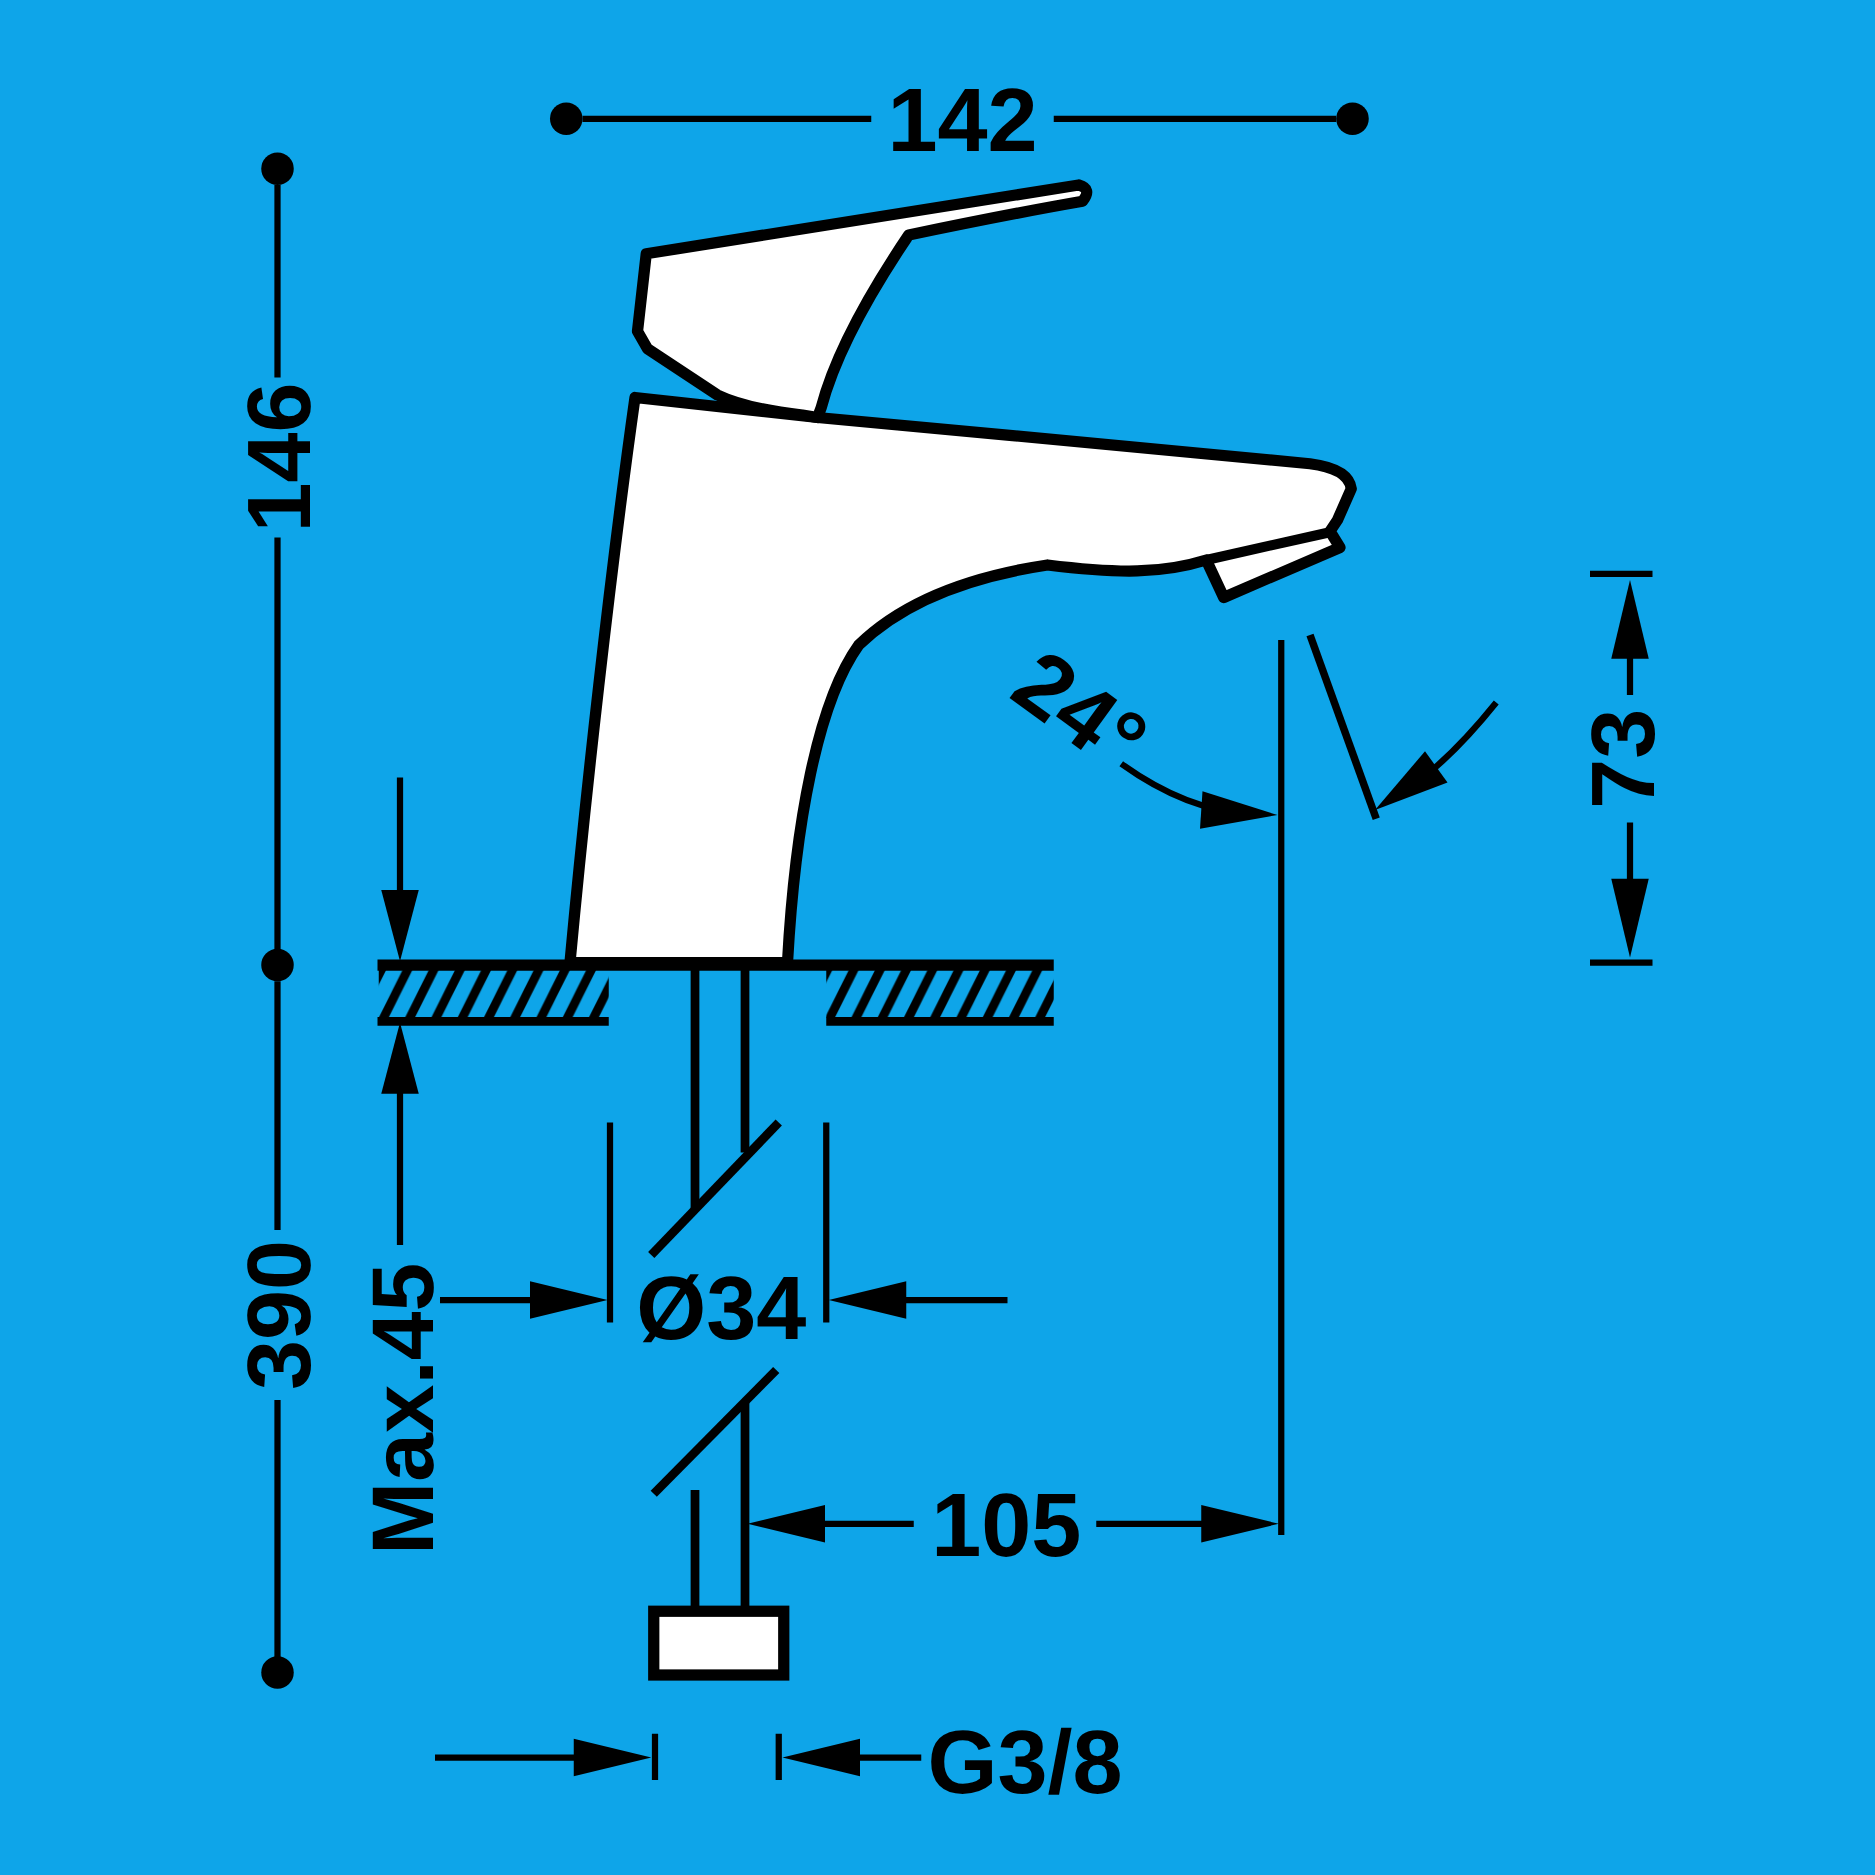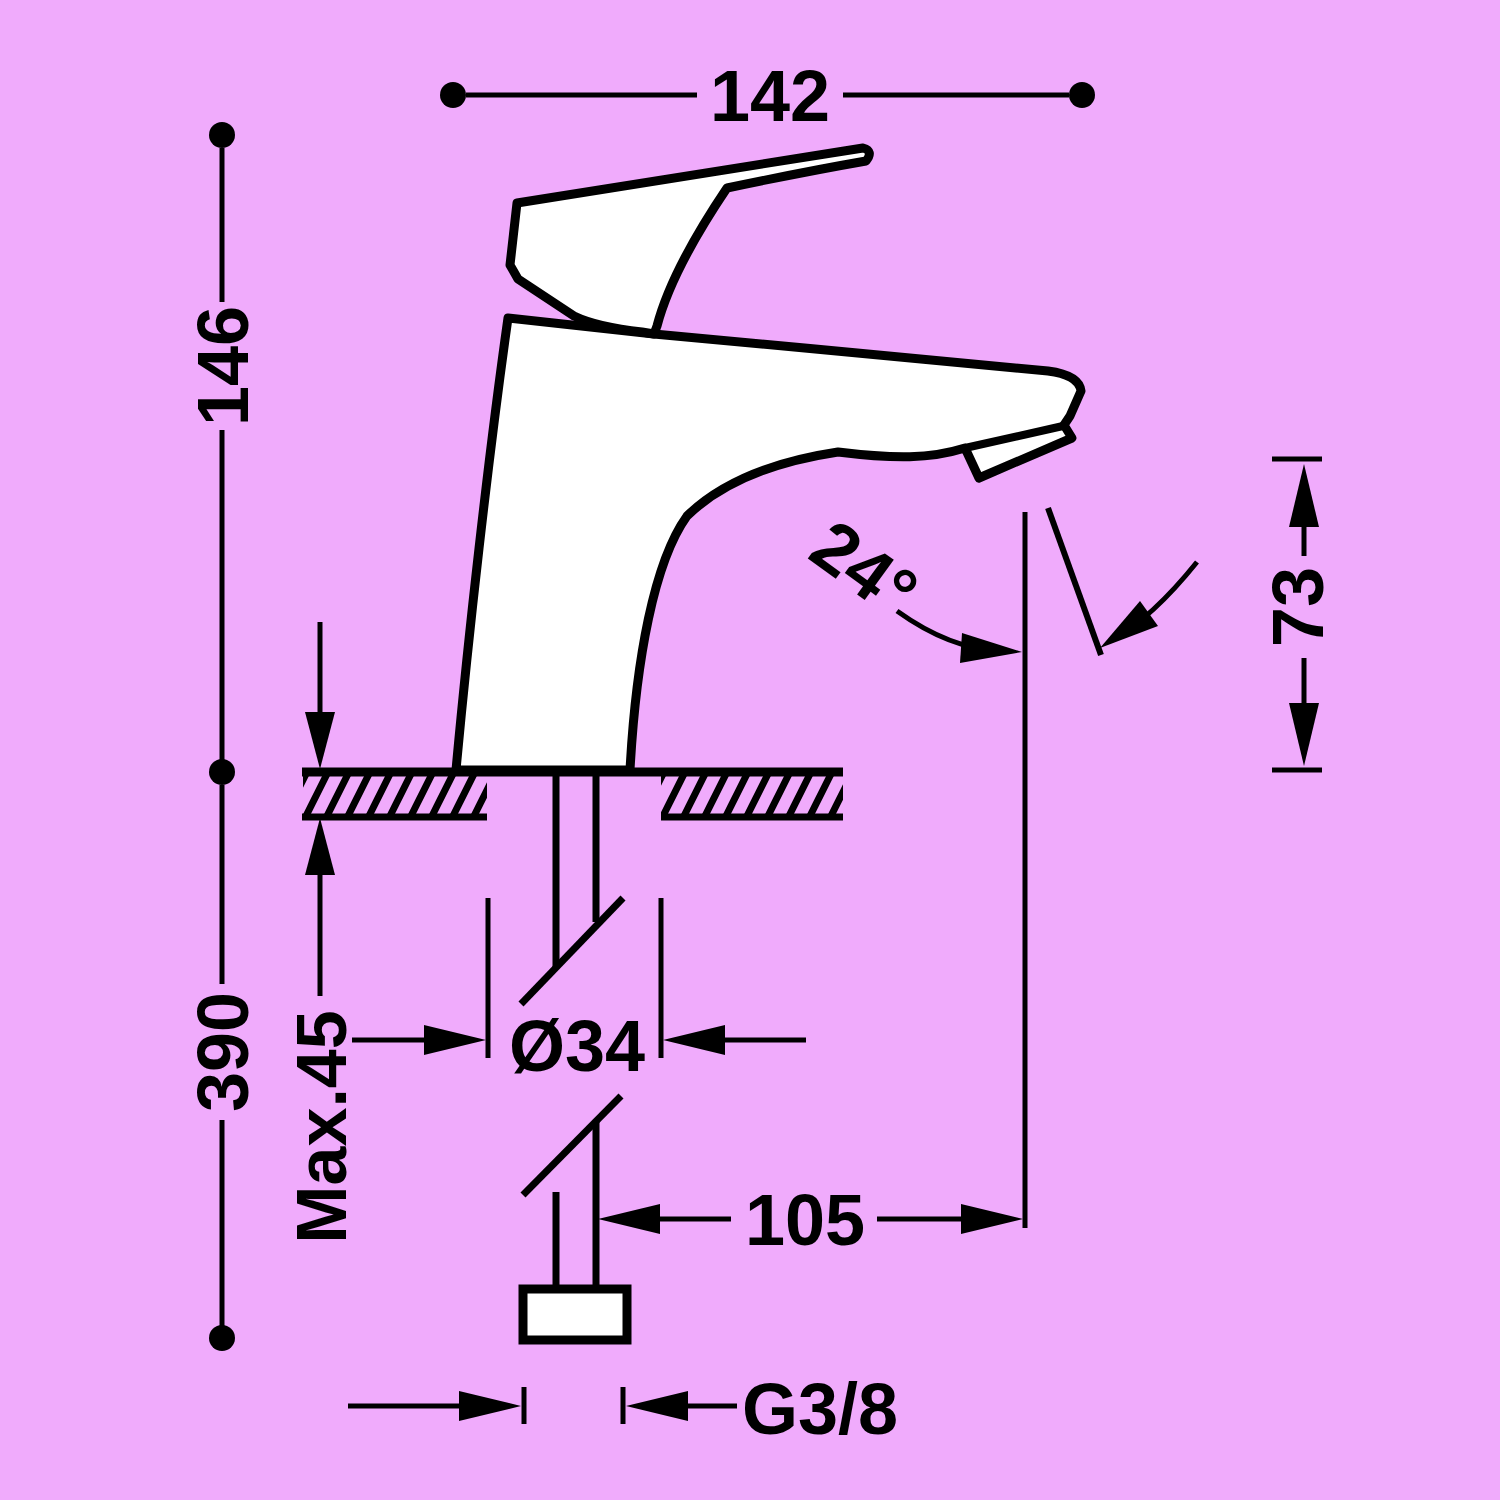--- a/index.html
+++ b/index.html
@@ -5,21 +5,21 @@
   html, body {
     margin: 0;
     padding: 0;
     background: #ffffff;
     font-family: "Liberation Sans", "DejaVu Sans", sans-serif;
   }
   .canvas {
     position: relative;
     width: 1500px;
     height: 1500px;
-    background: #f0abfc;
+    background: #0ea5e9;
     overflow: hidden;
   }
   svg text {
     font-family: "Liberation Sans", "DejaVu Sans", sans-serif;
     font-weight: 700;
     fill: #000000;
   }
   .dim-text  { font-size: 72px; }
   .dim-text-sm { font-size: 70px; }
 </style>

